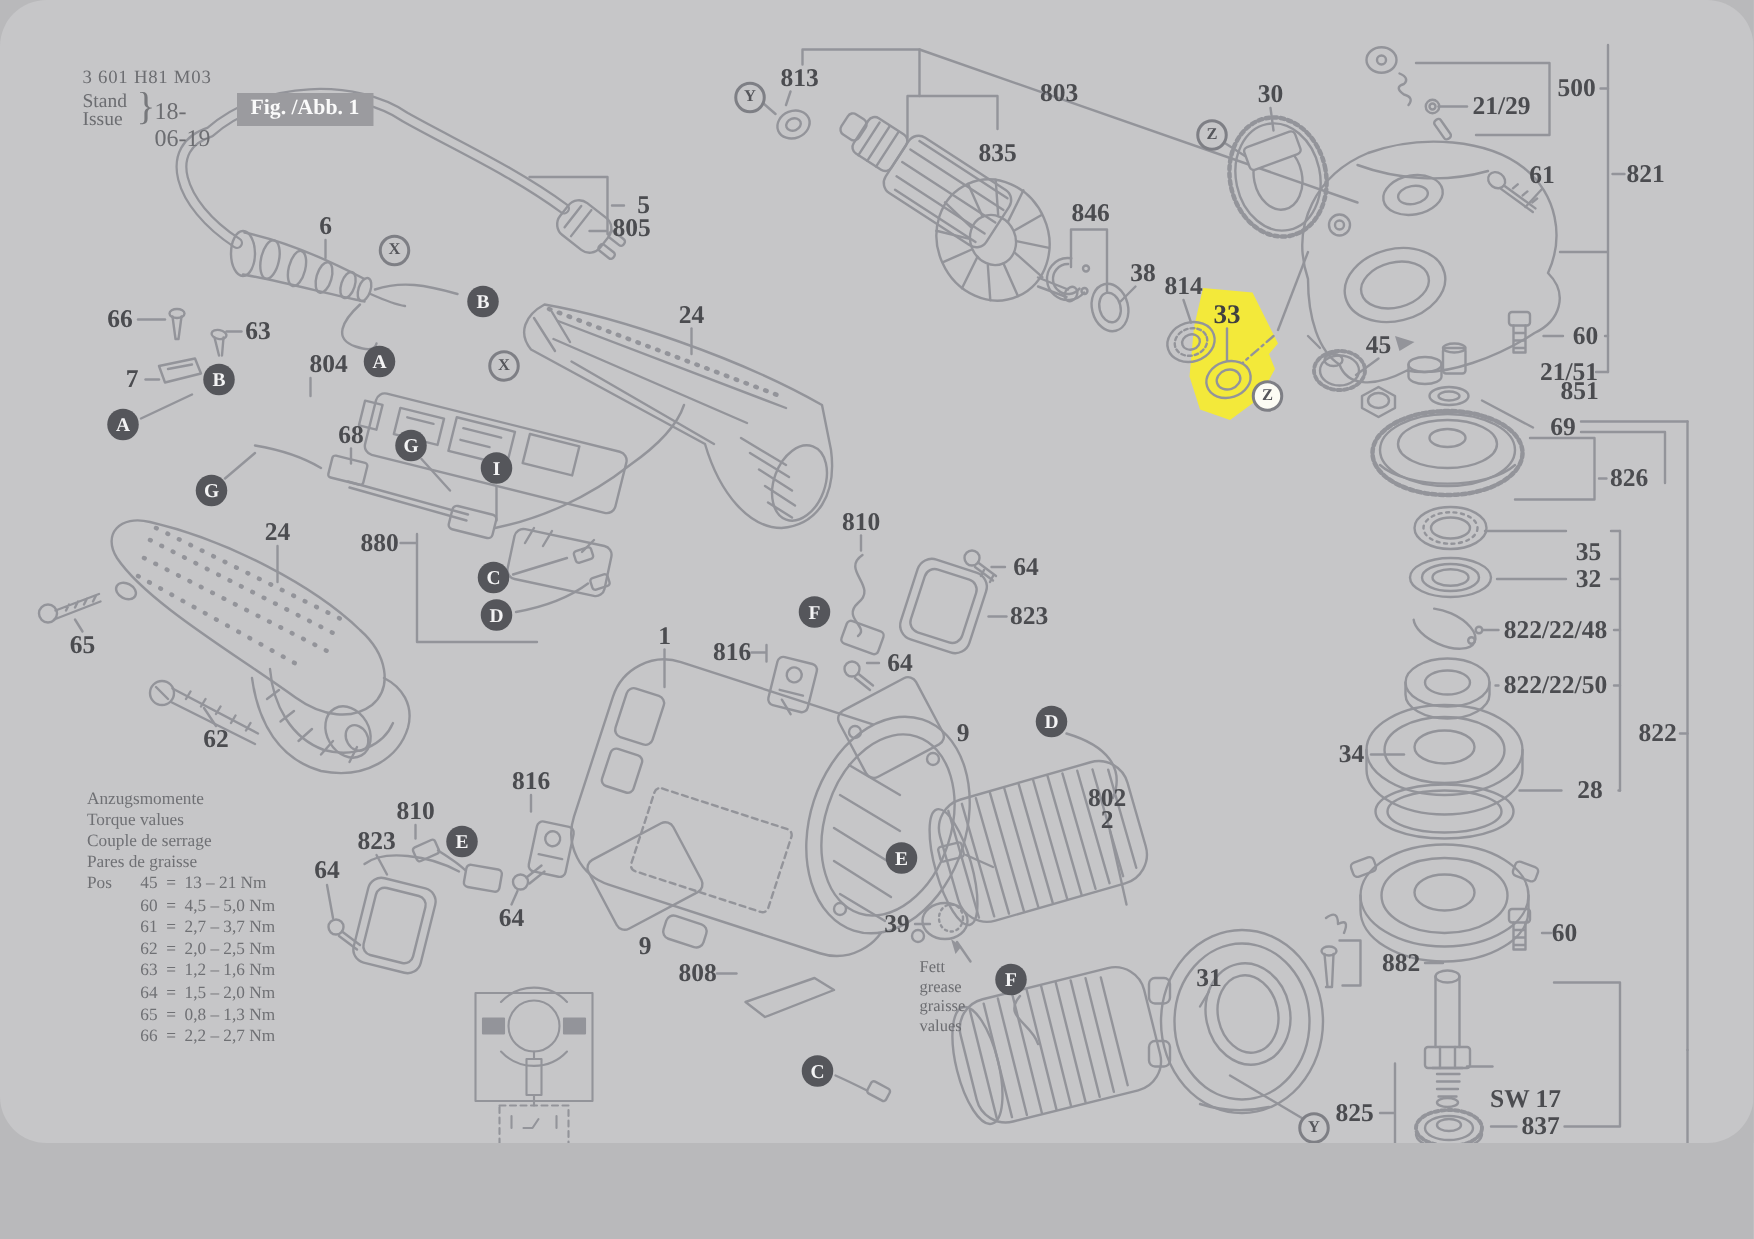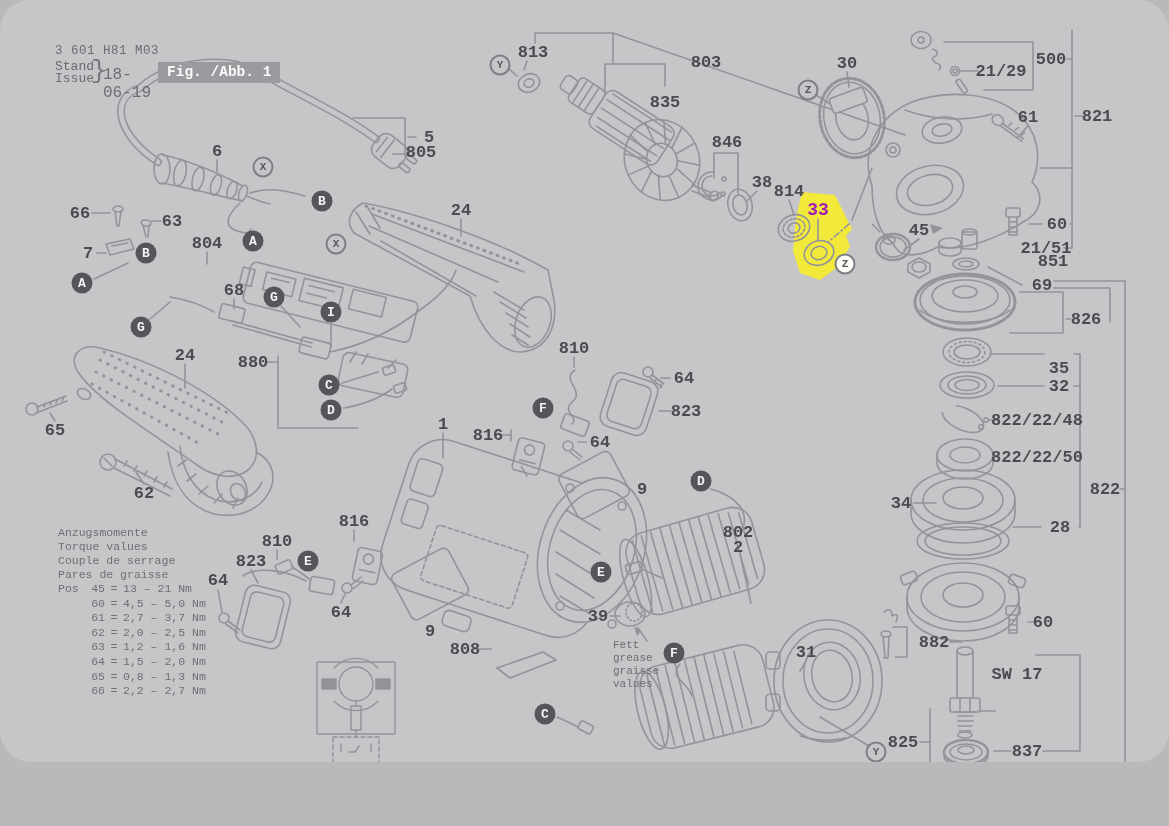--- a/index.html
+++ b/index.html
@@ -1,21 +1,21 @@
 <!DOCTYPE html>
 <html><head>
 <meta charset="utf-8">
 <style>
   html,body{margin:0;padding:0;background:#b9b9bb;}
   #stage{position:relative;width:1169px;height:762px;background:#c6c6c8;overflow:hidden;
-         font-family:Liberation Mono, monospace;border-radius:31px;}
+         font-family:Liberation Serif, serif;border-radius:31px;}
   svg{position:absolute;left:0;top:0;}
   .co{position:absolute;transform:translate(-50%,-50%);font-weight:bold;font-size:17px;
       color:#4b4c50;white-space:nowrap;letter-spacing:0;}
-  .co.dark{color:#a21caf;font-size:18px;}
+  .co.dark{color:#404040;font-size:18px;}
   .conn{position:absolute;transform:translate(-50%,-50%);width:21px;height:21px;border-radius:50%;
         background:#55565b;color:#f3f3f4;font-weight:bold;font-size:13px;line-height:21px;
         text-align:center;}
   .conn.out{width:17px;height:17px;background:#c6c6c8;border:2px solid #7e7f85;color:#55565b;
         font-size:11px;line-height:17px;}
   .conn.out.onyellow{background:#fcfcf4;}
   #header{position:absolute;left:55px;top:44px;color:#6c6d71;}
   #part-number{font-size:12.5px;letter-spacing:.5px;}
   #rev{position:absolute;left:0;top:17px;font-size:13px;line-height:11.5px;}
   #brace{position:absolute;left:36px;top:12px;font-size:26px;font-weight:200;color:#77787c;}
@@ -500,21 +500,21 @@
   <div>graisse</div>
   <div>values</div>
 </div>
 
 <span class="co" style="left:429px;top:137px">5</span>
 <span class="co" style="left:421px;top:152px">805</span>
 <span class="co" style="left:217px;top:151px">6</span>
 <span class="co" style="left:80px;top:213px">66</span>
 <span class="co" style="left:172px;top:221px">63</span>
 <span class="co" style="left:88px;top:253px">7</span>
-<span class="co" style="left:207px;top:243px">804</span>
+<span class="co" style="left:219px;top:243px">804</span>
 <span class="co" style="left:234px;top:290px">68</span>
 <span class="co" style="left:461px;top:210px">24</span>
 <span class="co" style="left:185px;top:355px">24</span>
 <span class="co" style="left:55px;top:430px">65</span>
 <span class="co" style="left:144px;top:493px">62</span>
 <span class="co" style="left:253px;top:362px">880</span>
 <span class="co" style="left:533px;top:52px">813</span>
 <span class="co" style="left:665px;top:102px">835</span>
 <span class="co" style="left:706px;top:62px">803</span>
 <span class="co" style="left:727px;top:142px">846</span>
@@ -554,21 +554,21 @@
 <span class="co" style="left:600px;top:442px">64</span>
 <span class="co" style="left:642px;top:489px">9</span>
 <span class="co" style="left:443px;top:424px">1</span>
 <span class="co" style="left:354px;top:521px">816</span>
 <span class="co" style="left:277px;top:541px">810</span>
 <span class="co" style="left:251px;top:561px">823</span>
 <span class="co" style="left:218px;top:580px">64</span>
 <span class="co" style="left:341px;top:612px">64</span>
 <span class="co" style="left:430px;top:631px">9</span>
 <span class="co" style="left:465px;top:649px">808</span>
-<span class="co" style="left:1017px;top:674px">SW 17</span>
+<span class="co" style="left:1017px;top:733px">SW 17</span>
 
 <span class="conn" style="left:253px;top:241px">A</span>
 <span class="conn" style="left:82px;top:283px">A</span>
 <span class="conn" style="left:322px;top:201px">B</span>
 <span class="conn" style="left:146px;top:253px">B</span>
 <span class="conn" style="left:274px;top:297px">G</span>
 <span class="conn" style="left:141px;top:327px">G</span>
 <span class="conn" style="left:331px;top:312px">I</span>
 <span class="conn" style="left:329px;top:385px">C</span>
 <span class="conn" style="left:545px;top:714px">C</span>

